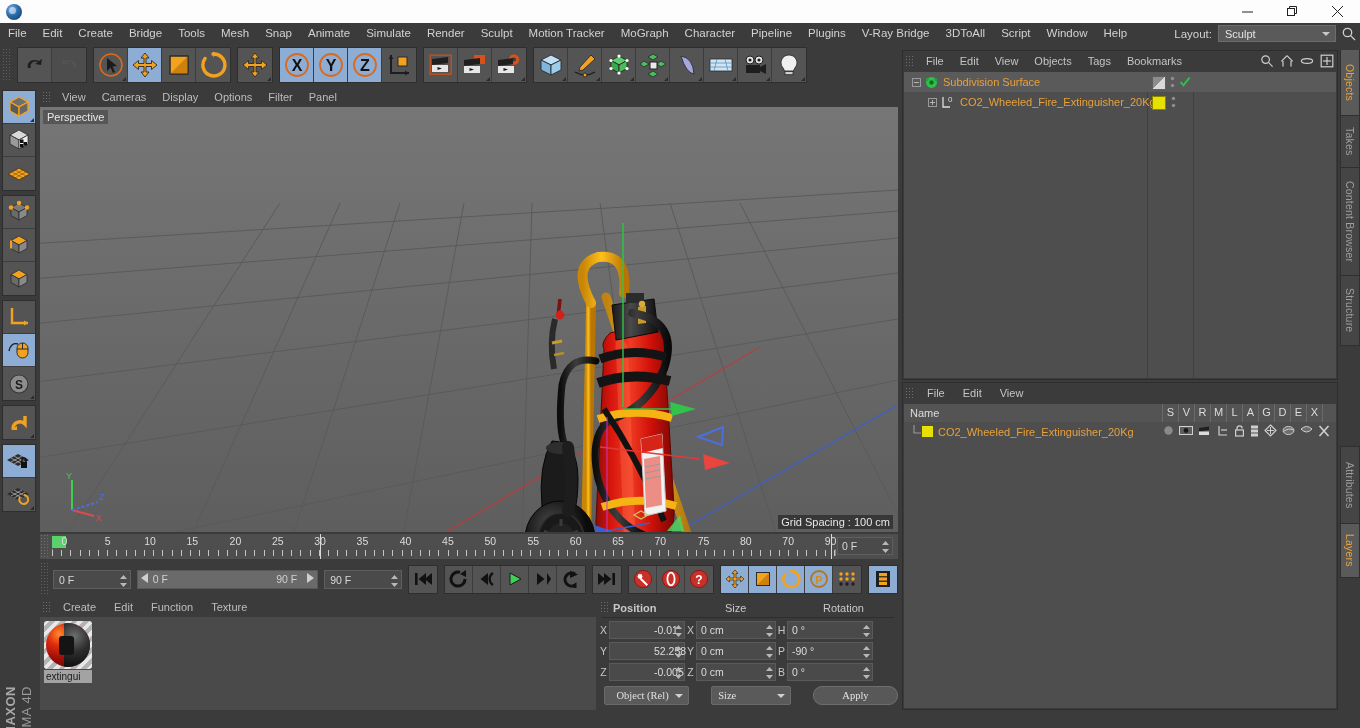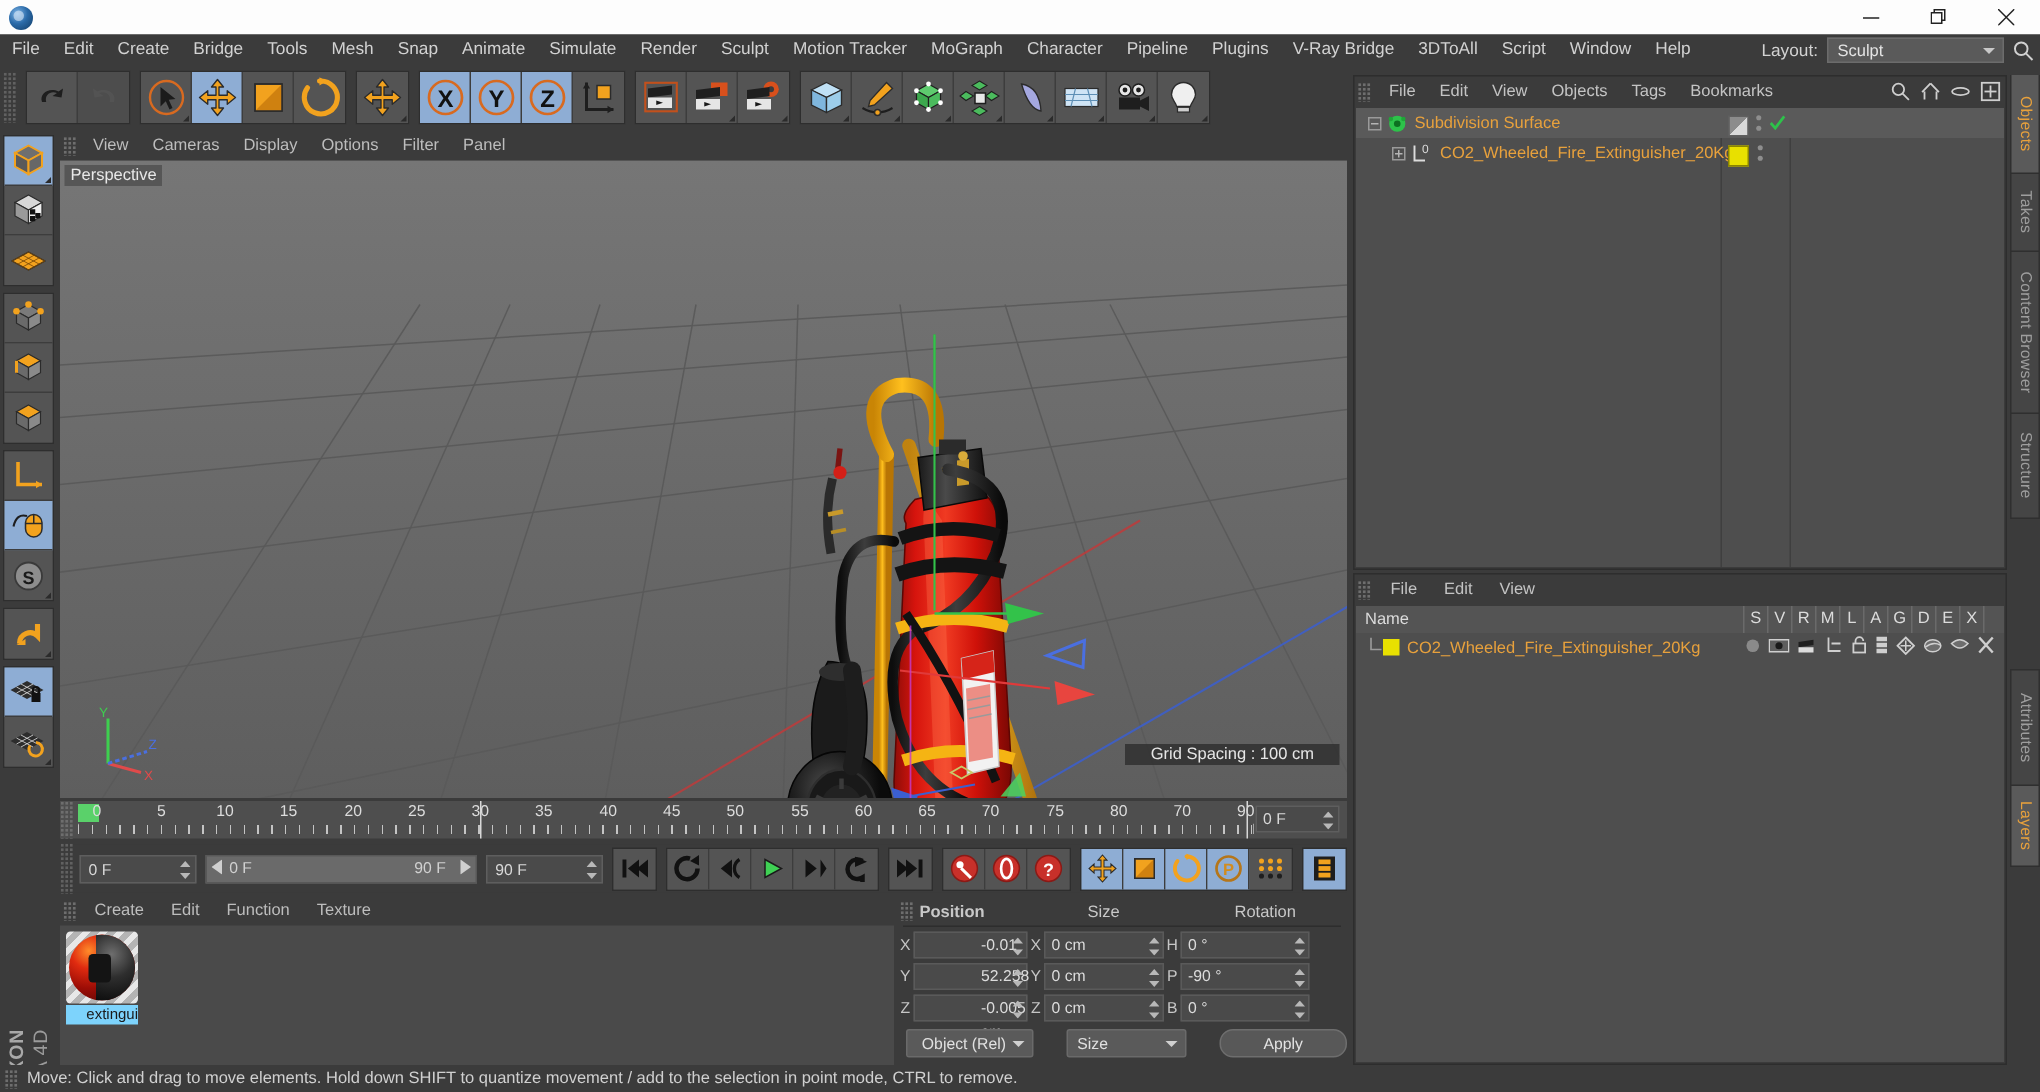--- a/index.html
+++ b/index.html
@@ -92,22 +92,22 @@
   .vpmenu { height:19px; background:#3b3b3b; display:flex; align-items:center; padding-left:2px; }
   .vpmenu .g { width:9px; height:13px; margin-right:3px;
     background-image: radial-gradient(#6e6e6e 1px, transparent 1px); background-size:3px 3px; }
   .vpmenu .mi { padding:0 8px; font-size:11px; color:#bdbdbd; height:19px; line-height:19px; }
   .vp { position:absolute; left:0; top:19px; width:858px; height:425px; overflow:hidden; background:#6a6a6a; }
   .vplabel {
     position:absolute; left:3px; top:3px; z-index:6; font-size:11px; color:#e8e8e8;
     background:rgba(60,60,60,.55); padding:0 4px; line-height:14px;
   }
   .gridspacing {
-    position:absolute; right:5px; bottom:22px; z-index:6; font-size:11px; color:#e6e6e6;
-    background:rgba(45,45,45,.8); padding:1px 17px;
+    position:absolute; right:5px; bottom:3px; z-index:6; font-size:11px; color:#e6e6e6;
+    background:rgba(45,45,45,.8); padding:1px 3px;
   }
   .axisind { position:absolute; left:14px; bottom:8px; z-index:6; }
 
   
   .tlruler { position:absolute; left:40px; top:534px; width:858px; height:25px; background:#4e4e4e; }
   .tlgrip { position:absolute; left:0; top:0; width:9px; height:25px;
     background-image: radial-gradient(#6e6e6e 1px, transparent 1px); background-size:3px 3px; }
   .tlticks { position:absolute; left:12px; top:0; right:62px; height:25px; }
   .tlnum { position:absolute; top:1px; font-size:10.5px; color:#dcdcdc; transform:translateX(-50%); }
   .tlgreen { position:absolute; left:12px; top:2px; width:14px; height:12px; background:#5ad16a; }
@@ -154,39 +154,39 @@
   }
   .matsphere .ball::before {
     content:""; position:absolute; left:42%; top:0; width:58%; height:100%;
     background: radial-gradient(circle at 40% 30%, #6e6e6e 0%, #2e2e2e 45%, #090909 100%);
   }
   .matsphere .ball::after {
     content:""; position:absolute; left:30%; top:30%; width:34%; height:42%;
     background:#141414; border-radius:3px;
   }
   .matname {
-    position:absolute; left:0; bottom:0; width:48px; background:#7dd3fc; color:#1a1a1a;
-    font-size:10px; line-height:13px; text-align:right; padding-left:2px; overflow:hidden; white-space:nowrap;
+    position:absolute; left:0; bottom:0; width:48px; background:#a3a3a3; color:#1a1a1a;
+    font-size:10px; line-height:13px; text-align:left; padding-left:2px; overflow:hidden; white-space:nowrap;
   }
 
   
   .coord { position:absolute; left:598px; top:598px; width:300px; height:112px; background:#3b3b3b; }
   .coordhdr { height:19px; display:flex; align-items:center; }
   .coordhdr .g { width:9px; height:13px; margin-left:2px; margin-right:4px;
     background-image: radial-gradient(#6e6e6e 1px, transparent 1px); background-size:3px 3px; }
   .coordhdr .h { font-size:11px; color:#c8c8c8; }
   .coordhdr .h1 { width:112px;font-weight:bold; }
   .coordhdr .h2 { width:98px; }
   .coordrow { display:flex; align-items:center; height:20px; margin-top:1px; }
   .axlbl { width:11px; font-size:10.5px; color:#c6c6c6; text-align:center; flex:none; }
   .cfield { height:18px; background:#4a4a4a; border:1px solid #5a5a5a; font-size:10.5px;
             color:#dcdcdc; padding-left:4px; line-height:16px; position:relative; }
   .cfield .sp { position:absolute; right:2px; top:3px; }
   .cw1 { width:76px;padding-left:44px; } .cw2 { width:80px; } .cw3 { width:86px; }
-  .cbtnrow { display:flex; align-items:center; gap:22px; margin-top:4px; padding-left:6px; }
+  .cbtnrow { display:flex; align-items:center; gap:22px; margin-top:4px; padding-left:6px;font-family:Liberation Serif, serif; }
   .cdrop { height:19px; background:#5a5a5a; border:1px solid #6a6a6a; border-radius:2px;
            font-size:10.5px; color:#e0e0e0; display:flex; align-items:center; justify-content:center;
            position:relative; padding:0 14px 0 6px; }
   .cdrop .arr { position:absolute; right:5px; top:7px;
     border-left:4px solid transparent; border-right:4px solid transparent; border-top:4px solid #d0d0d0; }
   .capply { width:94px; height:19px; background:#585858; border:1px solid #6e6e6e; border-radius:9px;
             font-size:10.5px; color:#e4e4e4; display:flex; align-items:center; justify-content:center; }
 
   
   .objmgr { position:absolute; left:902px; top:50px; width:436px; height:330px; background:#3b3b3b;
@@ -1318,18 +1318,14 @@
       <span>Structure</span>
     </div>
     <div class="vtab" style="height:78px; margin-top:100px; border-top:1px solid #2f2f2f;">
       <span>Attributes</span>
     </div>
     <div class="vtab active" style="height:54px;">
       <span>Layers</span>
     </div>
   </div>
 
-  <div class="statusbar">
-    <div class="g"></div>
-    <div class="txt">Move: Click and drag to move elements. Hold down SHIFT to quantize movement / add to the selection in point mode, CTRL to remove.</div>
-  </div>
 
 </div>
 
 </body></html>

